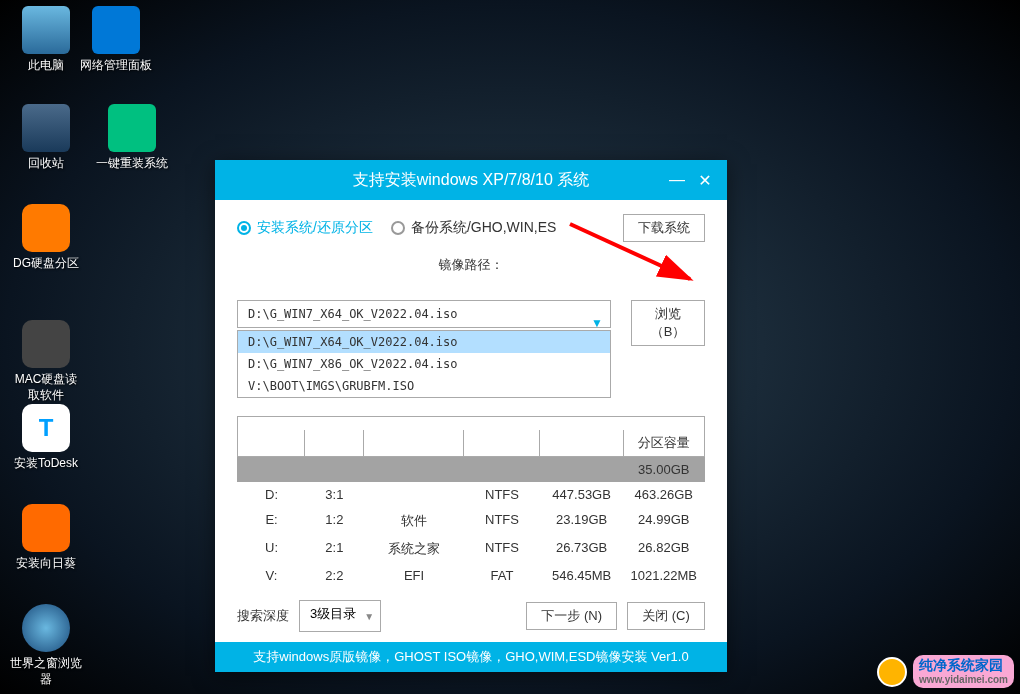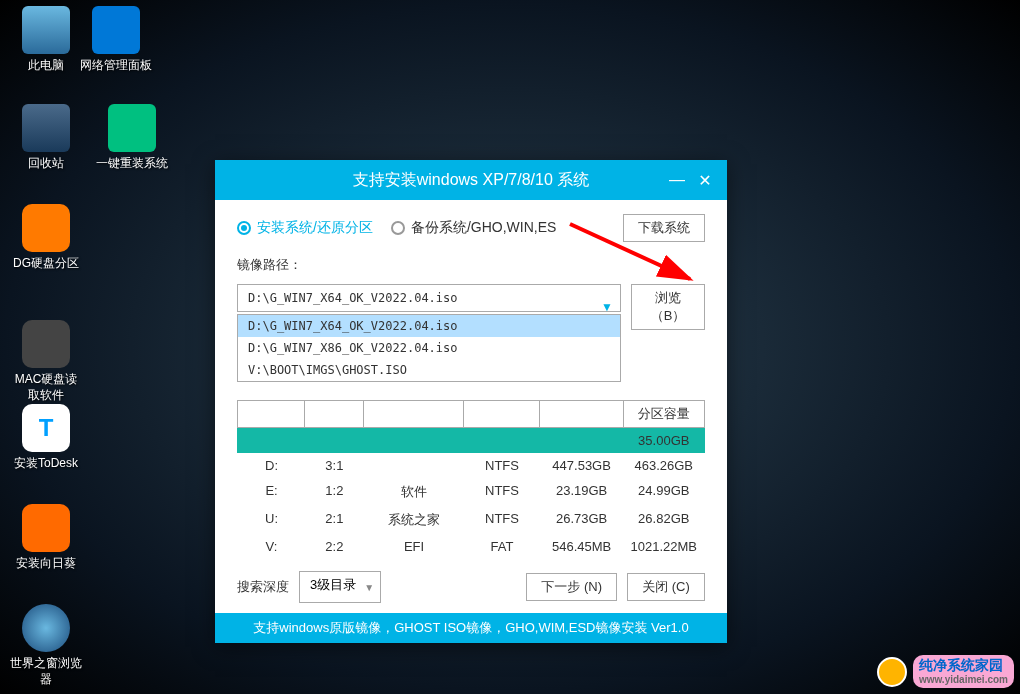--- a/index.html
+++ b/index.html
@@ -16,41 +16,41 @@
 .close-btn { right: 12px; }
 .content { padding: 14px 22px 10px; }
 .radio-row { display: flex; align-items: center; gap: 18px; margin-bottom: 14px; }
 .radio { display: flex; align-items: center; gap: 6px; cursor: pointer; font-size: 14px; color: #333; }
 .radio .circle { width: 14px; height: 14px; border-radius: 50%; border: 2px solid #999; display: inline-block; position: relative; }
 .radio.active { color: #00b3e6; }
 .radio.active .circle { border-color: #00b3e6; }
 .radio.active .circle::after { content: ""; position: absolute; inset: 2px; background: #00b3e6; border-radius: 50%; }
 .radio-row .btn { margin-left: auto; }
 .btn { border: 1px solid #aaa; background: #fff; padding: 4px 14px; font-size: 13px; cursor: pointer; color: #333; }
-.field-label { font-size: 13px; color: #333; margin-bottom: 10px; }
-.combo-row { display: flex; gap: 10px; margin-bottom: 0; position: relative; }
+.field-label { font-size: 13px; color: #333; margin-bottom: 26px; text-align: center; }
+.combo-row { display: flex; gap: 20px; margin-bottom: 0; position: relative; }
 .combo { flex: 1; position: relative; }
 .combo-input { width: 100%; border: 1px solid #aaa; padding: 6px 28px 6px 10px; font-size: 12px; font-family: monospace; color: #333; }
 .combo-arrow { position: absolute; right: 8px; top: 50%; transform: translateY(-50%); color: #00b3e6; font-size: 12px; pointer-events: none; }
 .dropdown-list { position: absolute; top: 30px; left: 0; right: 0; background: #fff; border: 1px solid #aaa; z-index: 10; font-family: monospace; font-size: 12px; }
 .dropdown-item { padding: 4px 10px; cursor: pointer; color: #333; }
 .dropdown-item.selected { background: #b3dfff; }
 .browse-btn { width: 74px; }
 .table { margin-top: 70px; }
 .thead { display: flex; border: 1px solid #aaa; font-size: 13px; color: #333; }
-.thead > div { padding: 4px 0; text-align: center; border-right: 1px solid #aaa; }
+.thead > div { padding: 4px 0; text-align: center; border-right: 1px solid #aaa; margin-top: 13px; }
 .thead > div:last-child { border-right: none; }
 .col-drive { width: 80px; }
 .col-num { width: 70px; }
 .col-label { width: 120px; }
 .col-fmt { width: 90px; }
 .col-used { width: 100px; }
 .col-cap { width: 96px; }
 .trow { display: flex; border: 1px solid transparent; font-size: 13px; color: #333; padding: 4px 0; }
-.trow.sel { background: #14b8a6; }
+.trow.sel { background: #a3a3a3; }
 .trow > div { text-align: center; }
 .footer-row { display: flex; align-items: center; margin-top: 12px; gap: 10px; }
 .footer-row .btn { min-width: 78px; }
 .search-label { font-size: 13px; color: #333; }
 .select { border: 1px solid #aaa; padding: 4px 24px 8px 10px; font-size: 13px; position: relative; cursor: pointer; }
 .select::after { content: "▼"; position: absolute; right: 6px; top: 50%; transform: translateY(-50%); color: #888; font-size: 10px; }
 .spacer { flex: 1; }
 .status-bar { background: #00b3e6; color: #fff; text-align: center; font-size: 13px; padding: 6px 0; }
 .arrow-anno { position: absolute; pointer-events: none; }
 .watermark { position: absolute; right: 6px; bottom: 6px; display: flex; align-items: center; gap: 6px; }
@@ -120,21 +120,21 @@
       <button class="btn">下载系统</button>
     </div>
     <div class="field-label">镜像路径：</div>
     <div class="combo-row">
       <div class="combo">
         <input class="combo-input" value="D:\G_WIN7_X64_OK_V2022.04.iso" style="">
         <span class="combo-arrow">▼</span>
         <div class="dropdown-list">
           <div class="dropdown-item selected">D:\G_WIN7_X64_OK_V2022.04.iso</div>
           <div class="dropdown-item">D:\G_WIN7_X86_OK_V2022.04.iso</div>
-          <div class="dropdown-item">V:\BOOT\IMGS\GHOST.ISO</div>
+          <div class="dropdown-item">V:\BOOT\IMGS\GRUBFM.ISO</div>
         </div>
       </div>
       <button class="btn browse-btn">浏览（B）</button>
     </div>
 
     <div class="table">
       <div class="thead">
         <div class="col-drive">&nbsp;</div>
         <div class="col-num">&nbsp;</div>
         <div class="col-label">&nbsp;</div>

